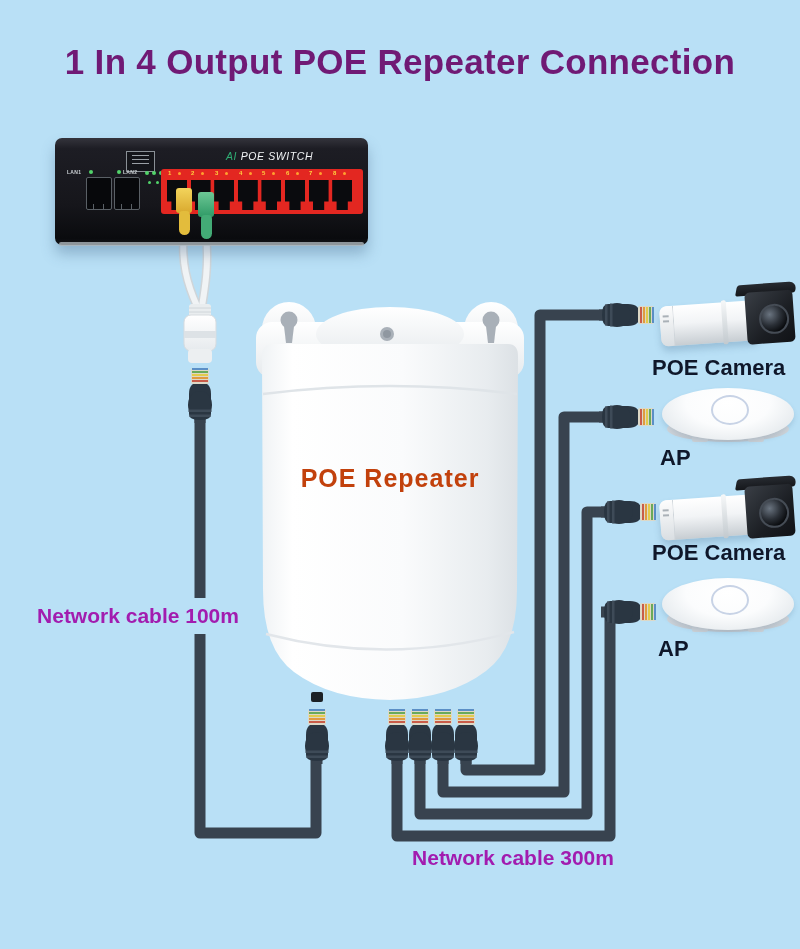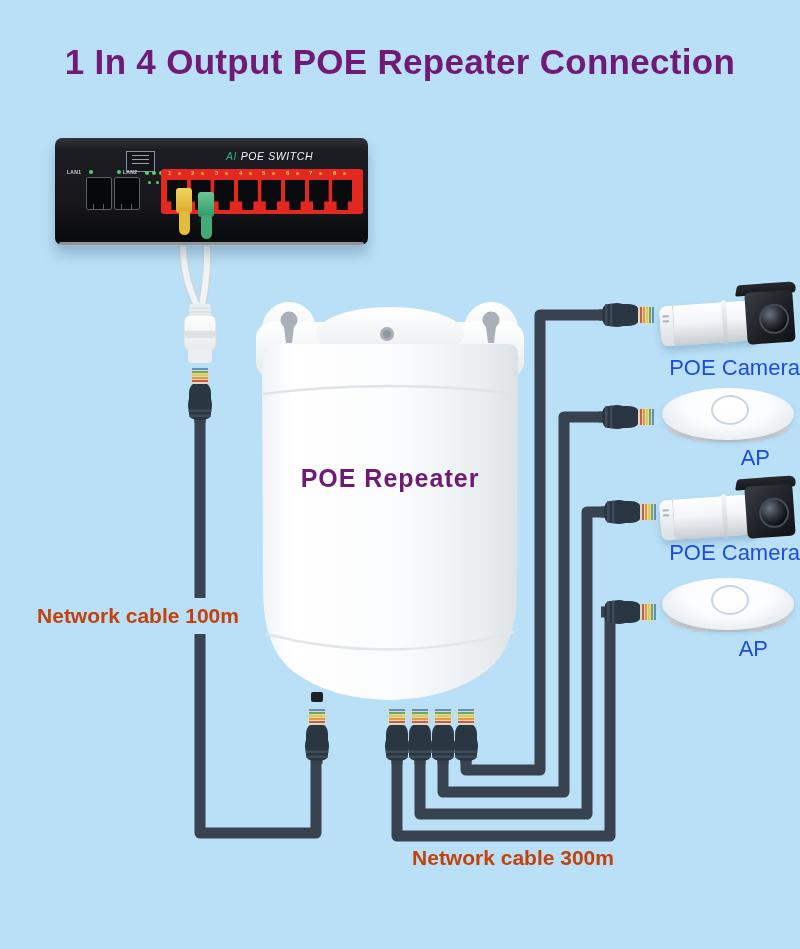--- a/index.html
+++ b/index.html
@@ -31,28 +31,28 @@
   .pport{top:11px;width:20px;height:30px;background:#0a0b0e;
          clip-path:polygon(0 0,100% 0,100% 72%,78% 72%,78% 100%,22% 100%,22% 72%,0 72%);}
   .plugbody{border-radius:3px;}
   .plug-yellow{left:176px;top:188px;width:16px;height:25px;background:linear-gradient(180deg,#f3d45c,#d9a92e);}
   .boot-yellow{left:179px;top:211px;width:11px;height:24px;background:#e3bc3c;border-radius:4px 4px 6px 6px;}
   .plug-green{left:198px;top:192px;width:16px;height:25px;background:linear-gradient(180deg,#6cc795,#2f9a66);}
   .boot-green{left:201px;top:215px;width:11px;height:24px;background:#43ab76;border-radius:4px 4px 6px 6px;}
 
   
   .rep-title{left:255px;top:464px;width:270px;text-align:center;font-size:25px;font-weight:bold;
-             color:#701a75;letter-spacing:1px;}
+             color:#c2410c;letter-spacing:1px;}
   .rep-spec{left:250px;top:527px;width:280px;text-align:center;font-size:13.5px;font-weight:bold;color:#a2a8ae;}
 
   
-  .netlabel{font-size:21px;font-weight:bold;color:#c2410c;}
+  .netlabel{font-size:21px;font-weight:bold;color:#a21caf;}
   .lbl100{left:16px;top:598px;width:244px;height:36px;line-height:36px;text-align:center;background:#b9e0f6;}
   .lbl200{left:393px;top:846px;width:240px;text-align:center;}
-  .devlabel{font-size:22px;font-weight:normal;color:#1d4ed8;text-align:right;}
+  .devlabel{font-size:22px;font-weight:bold;color:#0f172a;text-align:left;}
 
   
   .cam{width:142px;height:66px;}
   .cam .tilt{position:absolute;inset:0;transform:rotate(-4deg);}
   .cam .body{position:absolute;left:2px;top:16px;width:96px;height:40px;border-radius:7px 2px 2px 7px;
              background:linear-gradient(180deg,#ffffff 0%,#f2f4f6 45%,#c7cdd2 100%);
              box-shadow:0 5px 7px rgba(60,95,130,.25);}
   .cam .rearcap{position:absolute;left:2px;top:16px;width:13px;height:40px;border-radius:7px 0 0 7px;
                 background:linear-gradient(180deg,#fdfdfd,#d9dee2);border-right:1px solid #cfd5da;}
   .cam .mark{position:absolute;left:3px;width:6px;height:2px;background:#aab1b7;}

